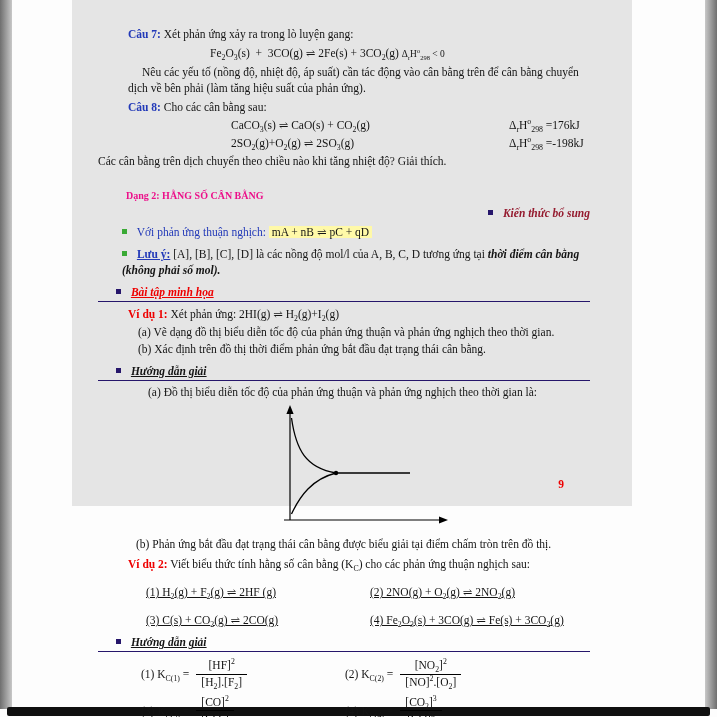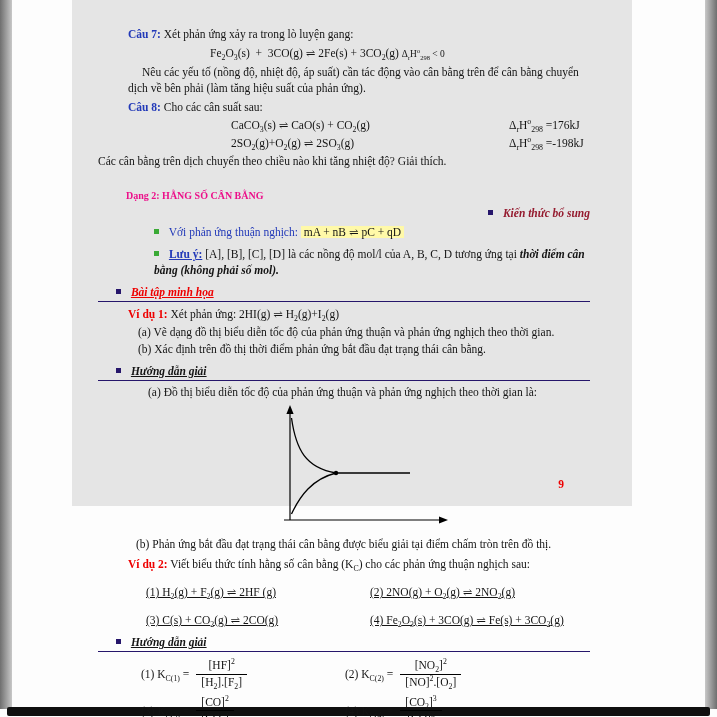--- a/index.html
+++ b/index.html
@@ -32,21 +32,21 @@
   .eq-row { display:flex; margin-left:133px; margin-top:2px; }
   .eq-row .eq { display:inline-block; width:278px; }
 
   .sq { display:inline-block; width:5px; height:5px; margin-right:7px; vertical-align:2px; }
   .sq-navy  { background:#26166b; }
   .sq-green { background:#3aaa35; }
 
   .side-note { text-align:right; margin-top:2px; }
   .hl { background:#fff9a8; padding:0 3px; }
 
-  .kb-line { margin-left:56px; margin-top:3px; }
+  .kb-line { margin-left:24px; margin-top:3px; }
   .kcb-line { margin-left:73px; margin-top:3px; display:flex; align-items:center; }
   .frac { display:inline-block; text-align:center; vertical-align:middle; line-height:1.15; }
   .frac .num { display:block; padding:0 5px 1px; border-bottom:1px solid #000; }
   .frac .den { display:block; padding:1px 5px 0; }
 
   .rule-heading { margin-top:6px; border-bottom:1.5px solid #26166b; padding-bottom:1px; }
   .rule-heading .hd { margin-left:18px; }
   .practice { color:#ee0000; font-weight:bold; font-style:italic; text-decoration:underline; }
   .solution { color:#141414; font-weight:bold; font-style:italic; text-decoration:underline; }
 
@@ -84,21 +84,21 @@
         <span>Xét phản ứng xảy ra trong lò luyện gang:</span>
       </div>
       <div class="eq-center">
         <span>Fe<sub>2</sub>O<sub>3</sub>(s)&nbsp;&nbsp;+&nbsp;&nbsp;3CO(g) ⇌ 2Fe(s) + 3CO<sub>2</sub>(g)</span>
         <span class="dh">Δ<sub>r</sub>H<sup>o</sup><sub>298</sub> &lt; 0</span>
       </div>
       <div class="para">Nêu các yếu tố (nồng độ, nhiệt độ, áp suất) cần tác động vào cân bằng trên để cân bằng chuyển dịch về bên phải (làm tăng hiệu suất của phản ứng).</div>
 
       <div class="ind30" style="margin-top:2px;">
         <span class="blue">Câu 8:</span>
-        <span>Cho các cân suất sau:</span>
+        <span>Cho các cân bằng sau:</span>
       </div>
       <div class="eq-row">
         <span class="eq">CaCO<sub>3</sub>(s) ⇌ CaO(s) + CO<sub>2</sub>(g)</span>
         <span>Δ<sub>r</sub>H<sup>o</sup><sub>298</sub> =176kJ</span>
       </div>
       <div class="eq-row">
         <span class="eq">2SO<sub>2</sub>(g)+O<sub>2</sub>(g) ⇌ 2SO<sub>3</sub>(g)</span>
         <span>Δ<sub>r</sub>H<sup>o</sup><sub>298</sub> =-198kJ</span>
       </div>
       <div style="margin-top:2px;">Các cân bằng trên dịch chuyển theo chiều nào khi tăng nhiệt độ? Giải thích.</div>

